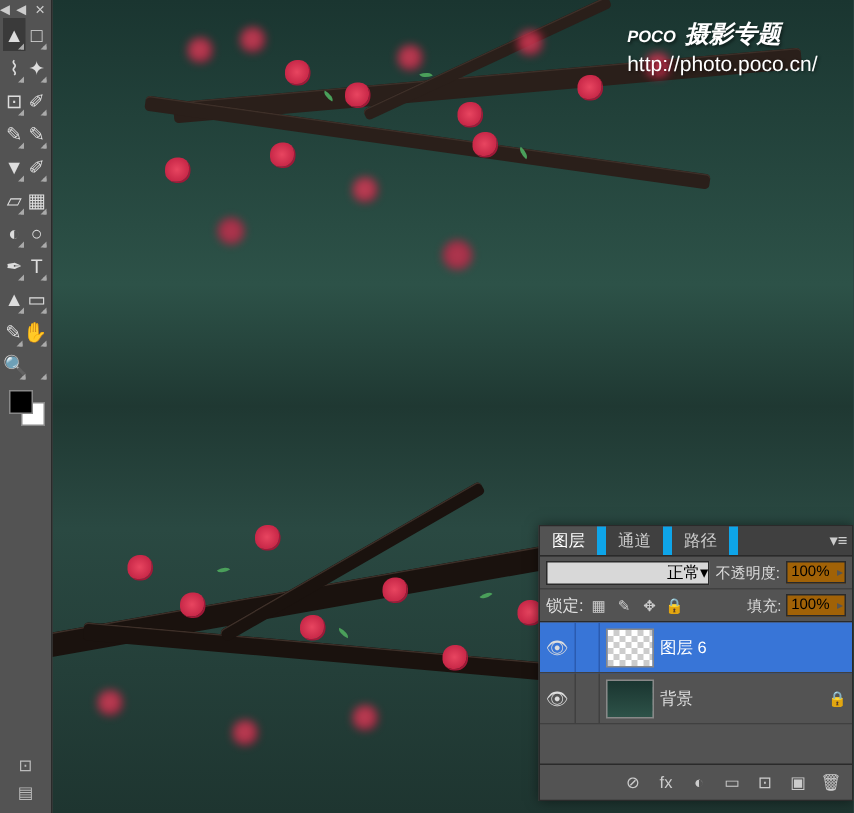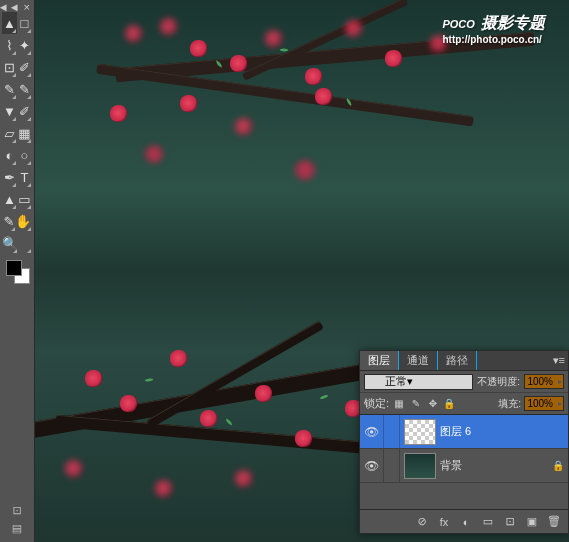--- a/index.html
+++ b/index.html
@@ -10,40 +10,40 @@
 .b2{top:90px;left:60px;width:380px;height:10px;transform:rotate(8deg)}
 .b3{top:35px;left:200px;width:180px;height:8px;transform:rotate(-25deg)}
 .b4{top:390px;left:-20px;width:400px;height:16px;transform:rotate(-10deg);background:#1a120e}
 .b5{top:430px;left:20px;width:350px;height:12px;transform:rotate(5deg);background:#1a120e}
 .b6{top:370px;left:100px;width:200px;height:9px;transform:rotate(-30deg);background:#1a120e}
 .flower{position:absolute;width:16px;height:16px;background:radial-gradient(circle,#e84560 0%,#c82848 70%);border-radius:50% 40% 50% 40%;box-shadow:1px 1px 0 #a01838}
 .f{position:absolute;width:14px;height:14px;background:radial-gradient(circle,#d83555 0%,#b02040 80%);border-radius:50%}
 .leaf{position:absolute;width:8px;height:4px;background:#4a9f5a;border-radius:0 100% 0 100%}
 .blur{filter:blur(3px);opacity:.8}
 .wm{position:absolute;top:8px;right:24px;color:#fff;font-size:22px;font-weight:bold;font-style:italic;text-shadow:1px 1px 2px rgba(0,0,0,.5)}
-.wm small{display:block;font-size:10px;font-weight:bold;font-style:normal}
+.wm small{display:block;font-size:14px;font-weight:normal;font-style:normal}
 .toolbar{position:absolute;left:0;top:0;width:35px;height:542px;background:#535353;border-right:1px solid #2a2a2a;display:flex;flex-direction:column;padding:2px}
 .thead{height:10px;background:#535353;display:flex;align-items:center;justify-content:flex-end;padding-right:2px;color:#ccc;font-size:8px;line-height:8px}
 .trow{display:flex;height:22px}
 .tool{flex:1;height:22px;display:flex;align-items:center;justify-content:center;color:#ddd;font-size:13px;cursor:pointer;position:relative}
 .tool.sel{background:#3a3a3a}
 .tcorner::after{content:"";position:absolute;bottom:1px;right:1px;border:2px solid transparent;border-bottom-color:#aaa;border-right-color:#aaa}
 .swatches{margin-top:6px;height:28px;position:relative}
 .swb{position:absolute;width:16px;height:16px;border:1px solid #888}
 .sw1{top:0;left:4px;background:#000;z-index:2}
 .sw2{top:8px;left:12px;background:#fff}
 .tfoot{margin-top:auto;display:flex;flex-direction:column;gap:2px;padding-bottom:4px}
 .tficon{height:16px;display:flex;align-items:center;justify-content:center;color:#bbb;font-size:11px}
 .panel{position:absolute;right:0;bottom:8px;width:210px;background:#535353;border:1px solid #2a2a2a;box-shadow:0 0 8px rgba(0,0,0,.5)}
 .ptabs{display:flex;height:20px;background:#404040;border-bottom:1px solid #2a2a2a;align-items:stretch}
-.ptab{padding:0 8px;color:#ccc;display:flex;align-items:center;cursor:pointer;border-right:1px solid #0ea5e9;font-size:11px}
+.ptab{padding:0 8px;color:#ccc;display:flex;align-items:center;cursor:pointer;border-right:6px solid #0ea5e9;font-size:11px}
 .ptab.active{background:#535353;color:#fff}
 .pmenu{margin-left:auto;width:18px;display:flex;align-items:center;justify-content:center;color:#ccc;cursor:pointer}
 .prow{display:flex;height:22px;align-items:center;padding:0 4px;gap:4px;border-bottom:1px solid #404040}
-.psel{flex:1;height:16px;background:#d8d8d8;border:1px solid #2a2a2a;color:#000;padding:0 20px;display:flex;align-items:center;justify-content:flex-start;font-size:11px}
+.psel{flex:1;height:16px;background:#d8d8d8;border:1px solid #2a2a2a;color:#000;padding:0 0;display:flex;align-items:center;justify-content:flex-end;font-size:11px}
 .plbl{color:#ddd;font-size:10px}
 .pval{width:40px;height:15px;background:#a16207;border:1px solid #2a2a2a;color:#000;display:flex;align-items:center;justify-content:flex-end;padding-right:10px;position:relative;font-size:10px}
 .pval::after{content:"▸";position:absolute;right:1px;color:#555;font-size:8px}
 .lockrow{display:flex;height:22px;align-items:center;padding:0 4px;gap:3px;border-bottom:1px solid #2a2a2a;color:#ddd;font-size:11px}
 .lockicon{width:14px;height:14px;display:flex;align-items:center;justify-content:center;color:#ccc;font-size:10px;cursor:pointer}
 .layers{background:#535353}
 .layer{display:flex;height:34px;align-items:center;border-bottom:1px solid #404040;cursor:pointer}
 .layer.sel{background:#3875d7;color:#fff}
 .lvis{width:24px;height:100%;display:flex;align-items:center;justify-content:center;border-right:1px solid #404040;color:#ddd;font-size:12px}
 .layer.sel .lvis{border-right-color:#2a5bb0}

